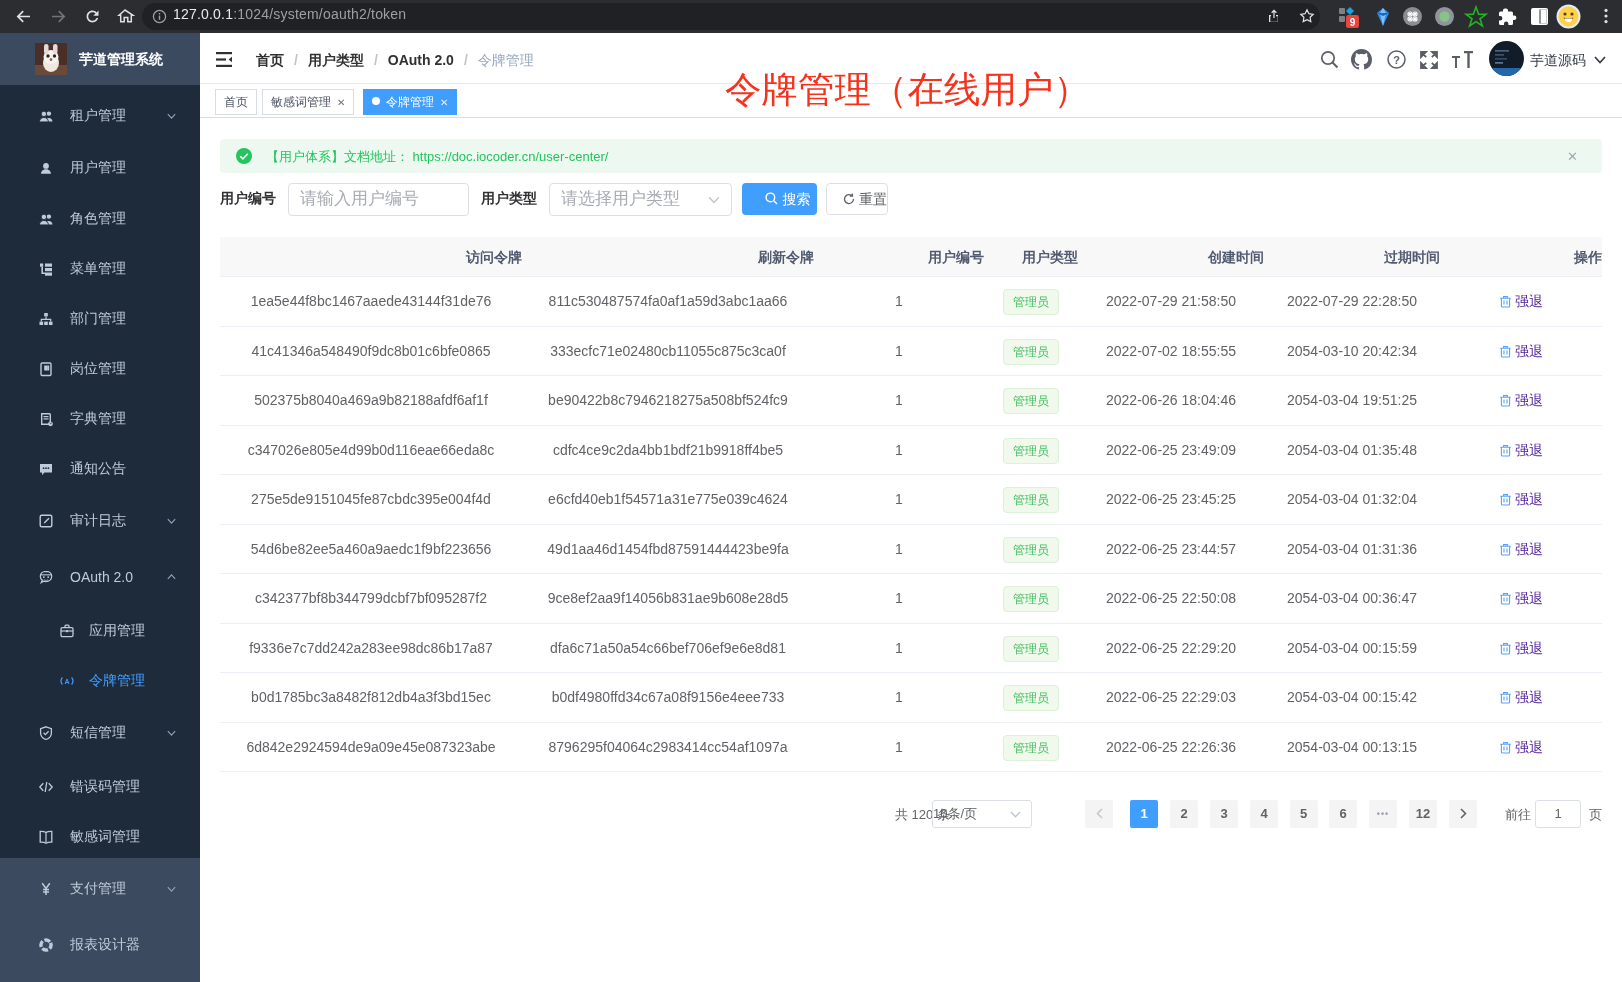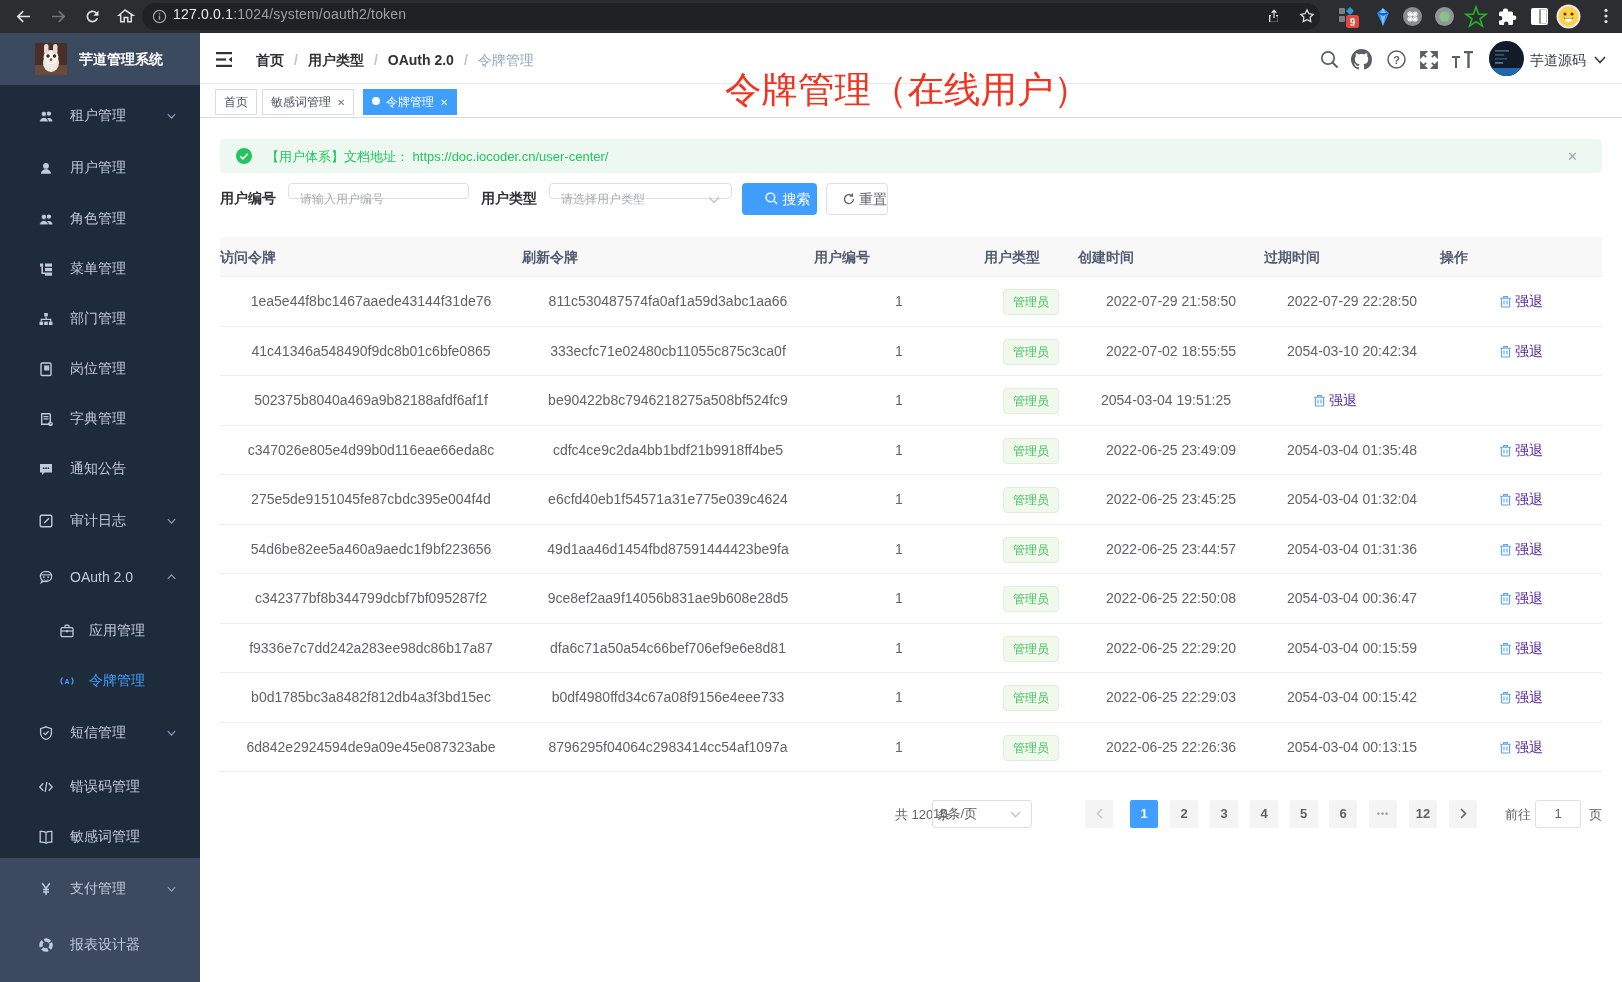--- a/index.html
+++ b/index.html
@@ -46,29 +46,29 @@
 
 
 #main { position:absolute; left:200px; top:118px; width:1422px; height:864px; background:#fff; }
 
 #alert { position:absolute; left:20px; top:21px; width:1382px; height:34px; background:#edf9f0; border-radius:4px; }
 #alert .atxt { position:absolute; left:46px; top:9px; font-size:13px; color:#22c55e; }
 #alert .ax { position:absolute; right:24px; top:10px; font-size:13px; color:#a0a8b0; }
 
 #qform { position:absolute; left:20px; top:65px; width:1382px; height:32px; }
 .flabel { position:absolute; top:7px; font-size:14px; font-weight:700; color:#303133; }
-.finput { position:absolute; top:0; height:16px; border:1px solid #dcdfe6; border-radius:4px; background:#fff; font-size:12px; color:#a8abb2; line-height:30px; padding-left:11px; }
+.finput { position:absolute; top:0; height:33px; border:1px solid #dcdfe6; border-radius:4px; background:#fff; font-size:17px; color:#a8abb2; line-height:30px; padding-left:11px; }
 .btn { position:absolute; top:0; height:32px; border-radius:4px; font-size:14px; text-align:center;padding-left:16px; }
 #btn-search { left:522px; width:75px; background:#409eff; color:#fff; line-height:32px; }
 #btn-reset { left:606px; width:62px; background:#fff; border:1px solid #dcdfe6; color:#606266; line-height:30px; }
 
 
 #table { position:absolute; left:20px; top:119px; width:1382px; }
 #thead { display:flex; height:40px; background:#f8f8f9; border-bottom:1px solid #ebeef5; }
-#thead div { font-size:14px; font-weight:600; color:#515a6e; text-align:left; line-height:40px; }
+#thead div { font-size:14px; font-weight:600; color:#515a6e; text-align:right; line-height:40px; }
 .trow { display:flex; height:49.5px; border-bottom:1px solid #ebeef5; }
 .trow div { font-size:14px; color:#606266; text-align:center; line-height:48.5px; overflow:hidden; }
 .c1{width:302px;} .c2{width:292px;} .c3{width:170px;} .c4{width:94px;} .c5{width:186px;} .c6{width:176px;} .c7{width:162px;}
 .gtag { display:inline-block; height:26px; line-height:24px; padding:0 9px; background:#f0f9eb; border:1px solid #dcf1d8; border-radius:4px; color:#41bf62; font-size:12px; vertical-align:middle; }
 .klink { color:#4c1d95; font-size:14px; }
 
 
 #pager { position:absolute; left:0; top:682px; width:1402px; height:28px; font-size:13px; color:#606266; }
 .pbtn { position:absolute; top:0; width:28px; height:28px; background:#f4f4f5; border-radius:2px; text-align:center; line-height:28px; font-weight:700; color:#606266; }
 .pbtn.on { background:#409eff; color:#fff; }
@@ -450,20 +450,21 @@
           <div class="c6">2054-03-10 20:42:34</div>
           <div class="c7"><span class="klink"><svg style="position:relative;top:2px;margin-right:3px" width="13" height="13" viewBox="0 0 13 13">
                 <path d="M1.2 3.2h10.6M4.6 3V1.6h3.8V3M2.4 3.2V11a1 1 0 0 0 1 1h6.2a1 1 0 0 0 1-1V3.2M5 5.4v4.2M8 5.4v4.2" fill="none" stroke="#58a4f3" stroke-width="1.1"></path>
               </svg>强退</span></div>
         </div>
         <div class="trow">
           <div class="c1">502375b8040a469a9b82188afdf6af1f</div>
           <div class="c2">be90422b8c7946218275a508bf524fc9</div>
           <div class="c3">1</div>
           <div class="c4"><span class="gtag">管理员</span></div>
+          <div class="c5">2022-06-26 18:04:46</div>
           <div class="c6">2054-03-04 19:51:25</div>
           <div class="c7"><span class="klink"><svg style="position:relative;top:2px;margin-right:3px" width="13" height="13" viewBox="0 0 13 13">
                 <path d="M1.2 3.2h10.6M4.6 3V1.6h3.8V3M2.4 3.2V11a1 1 0 0 0 1 1h6.2a1 1 0 0 0 1-1V3.2M5 5.4v4.2M8 5.4v4.2" fill="none" stroke="#58a4f3" stroke-width="1.1"></path>
               </svg>强退</span></div>
         </div>
         <div class="trow">
           <div class="c1">c347026e805e4d99b0d116eae66eda8c</div>
           <div class="c2">cdfc4ce9c2da4bb1bdf21b9918ff4be5</div>
           <div class="c3">1</div>
           <div class="c4"><span class="gtag">管理员</span></div>

